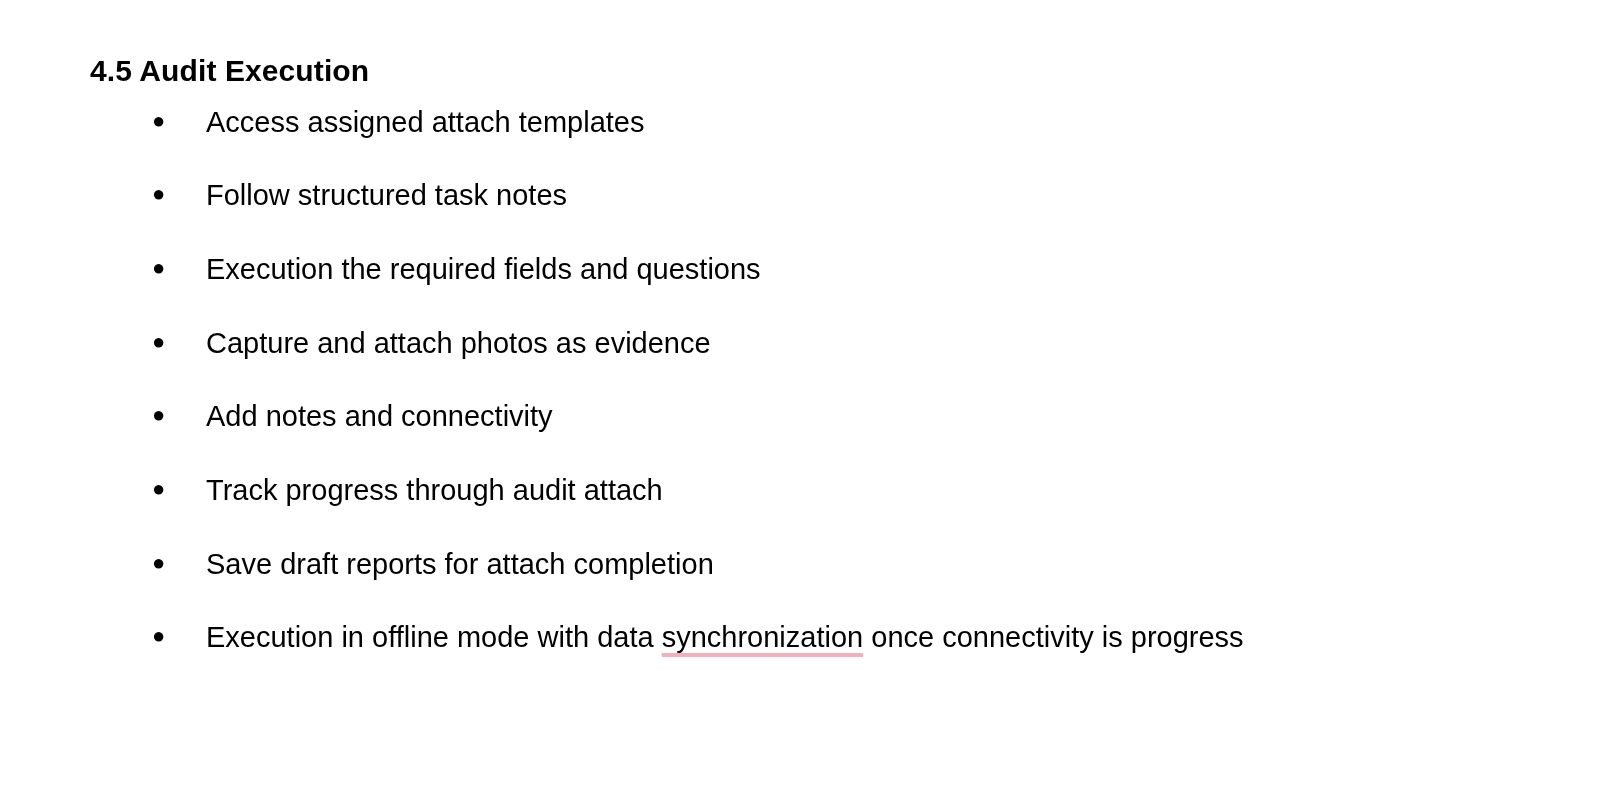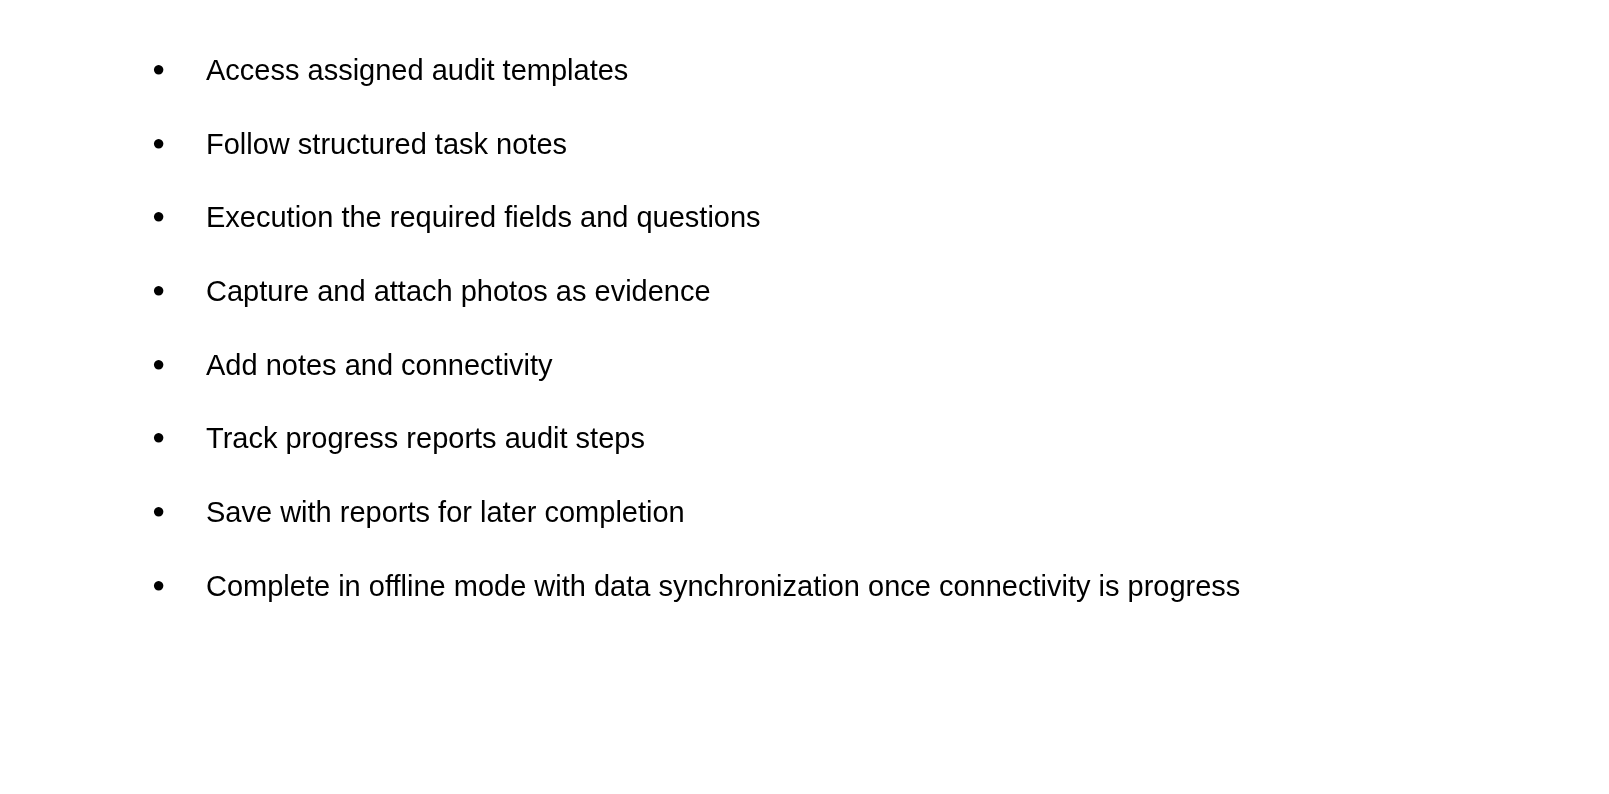--- a/index.html
+++ b/index.html
@@ -51,36 +51,38 @@
     line-height: 1;
     position: relative;
     top: -4px;
     color: #000000;
   }
   .bullet-text {
     flex: 1 1 auto;
     white-space: pre-wrap;
   }
   .spell-error {
+    text-decoration: underline;
     text-decoration-color: #f4aec0;
     text-decoration-thickness: 4px;
     text-underline-offset: 6px;
   }
 </style>
 </head>
 <body>
 
 <div class="page">
 
+  <h2 class="section-heading">4.5 Audit Execution</h2>
 
   <ul class="bullet-list">
 
     <li class="bullet-item">
       <span class="bullet-marker">●</span>
-      <span class="bullet-text">Access assigned audit templates</span>
+      <span class="bullet-text">Access assigned attach templates</span>
     </li>
 
     <li class="bullet-item">
       <span class="bullet-marker">●</span>
       <span class="bullet-text">Follow structured task notes</span>
     </li>
 
     <li class="bullet-item">
       <span class="bullet-marker">●</span>
       <span class="bullet-text">Execution the required fields and questions</span>
@@ -91,28 +93,28 @@
       <span class="bullet-text">Capture and attach photos as evidence</span>
     </li>
 
     <li class="bullet-item">
       <span class="bullet-marker">●</span>
       <span class="bullet-text">Add notes and connectivity</span>
     </li>
 
     <li class="bullet-item">
       <span class="bullet-marker">●</span>
-      <span class="bullet-text">Track progress reports audit steps</span>
+      <span class="bullet-text">Track progress through audit attach</span>
     </li>
 
     <li class="bullet-item">
       <span class="bullet-marker">●</span>
-      <span class="bullet-text">Save with reports for later completion</span>
+      <span class="bullet-text">Save draft reports for attach completion</span>
     </li>
 
     <li class="bullet-item">
       <span class="bullet-marker">●</span>
-      <span class="bullet-text"><span>Complete in offline mode with data </span><span class="spell-error">synchronization</span><span> once connectivity is progress</span></span>
+      <span class="bullet-text"><span>Execution in offline mode with data </span><span class="spell-error">synchronization</span><span> once connectivity is progress</span></span>
     </li>
 
   </ul>
 
 </div>
 
 </body></html>

